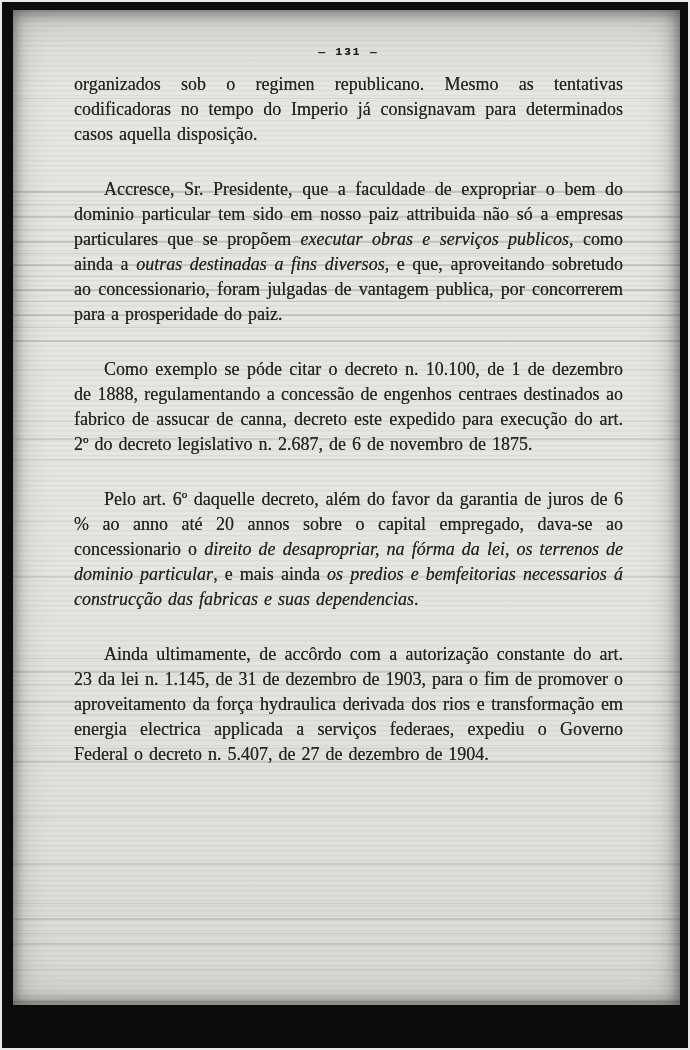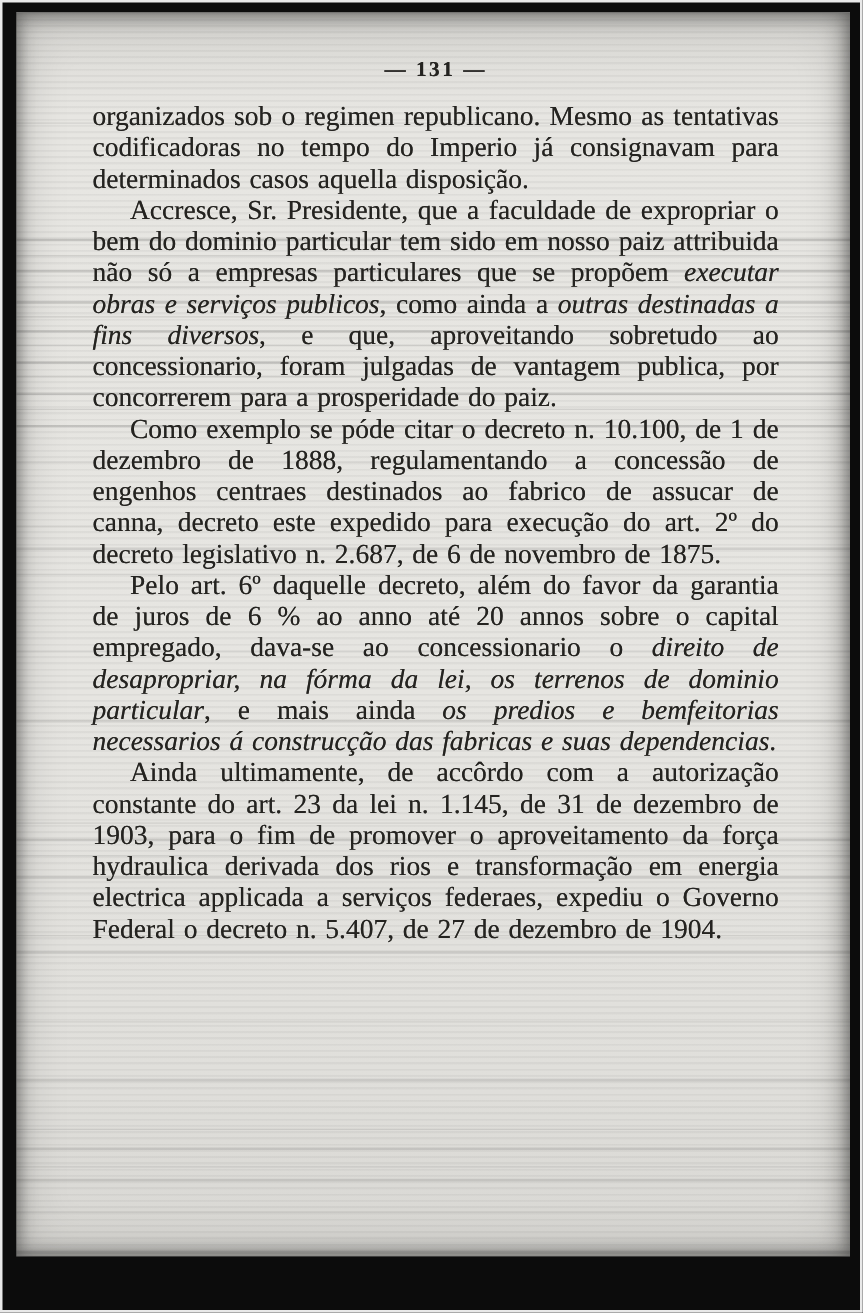--- a/index.html
+++ b/index.html
@@ -87,34 +87,36 @@
   }
   .content {
     position: relative;
     padding: 36px 57px 0 61px;
     font-family: "Liberation Serif", "DejaVu Serif", serif;
     color: #242320;
     text-shadow: 0 0 0.5px rgba(35,33,30,0.75);
   }
   .page-number {
     text-align: center;
-    font-size: 17px;
+    font-size: 11px;
     font-weight: bold;
     letter-spacing: 2px;
     margin-bottom: 14px;
+    font-family: Liberation Mono, monospace;
   }
   .text-block p.para {
     margin: 0;
-    font-size: 22px;
+    font-size: 18px;
     line-height: 25px;
     text-align: justify;
     word-spacing: 1.5px;
   }
   .text-block p.para.indent {
     text-indent: 30px;
+    margin-top: 30px;
   }
   .text-block em {
     font-style: italic;
   }
 </style>
 </head>
 <body>
 
 <div class="scan">
   <div class="paper">

